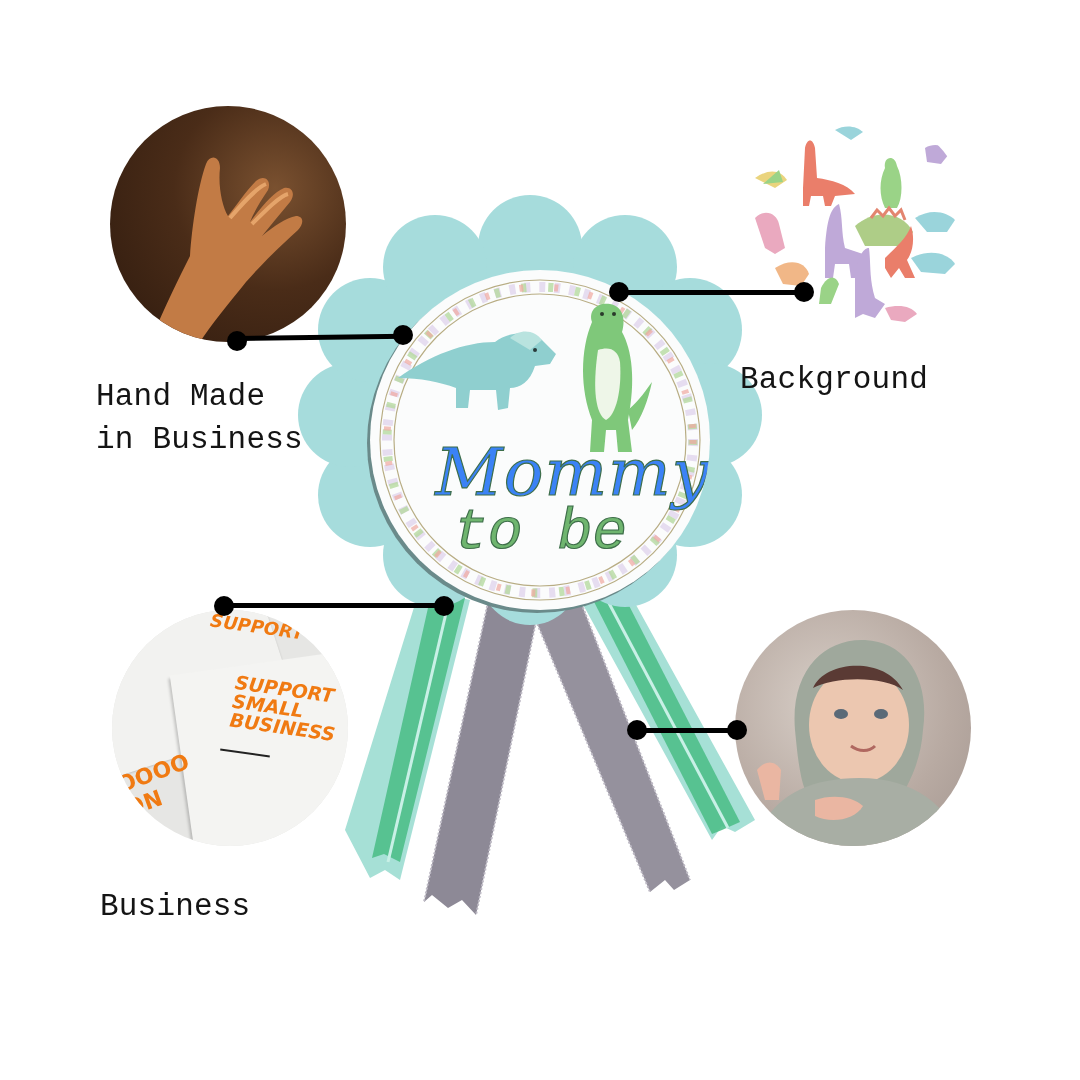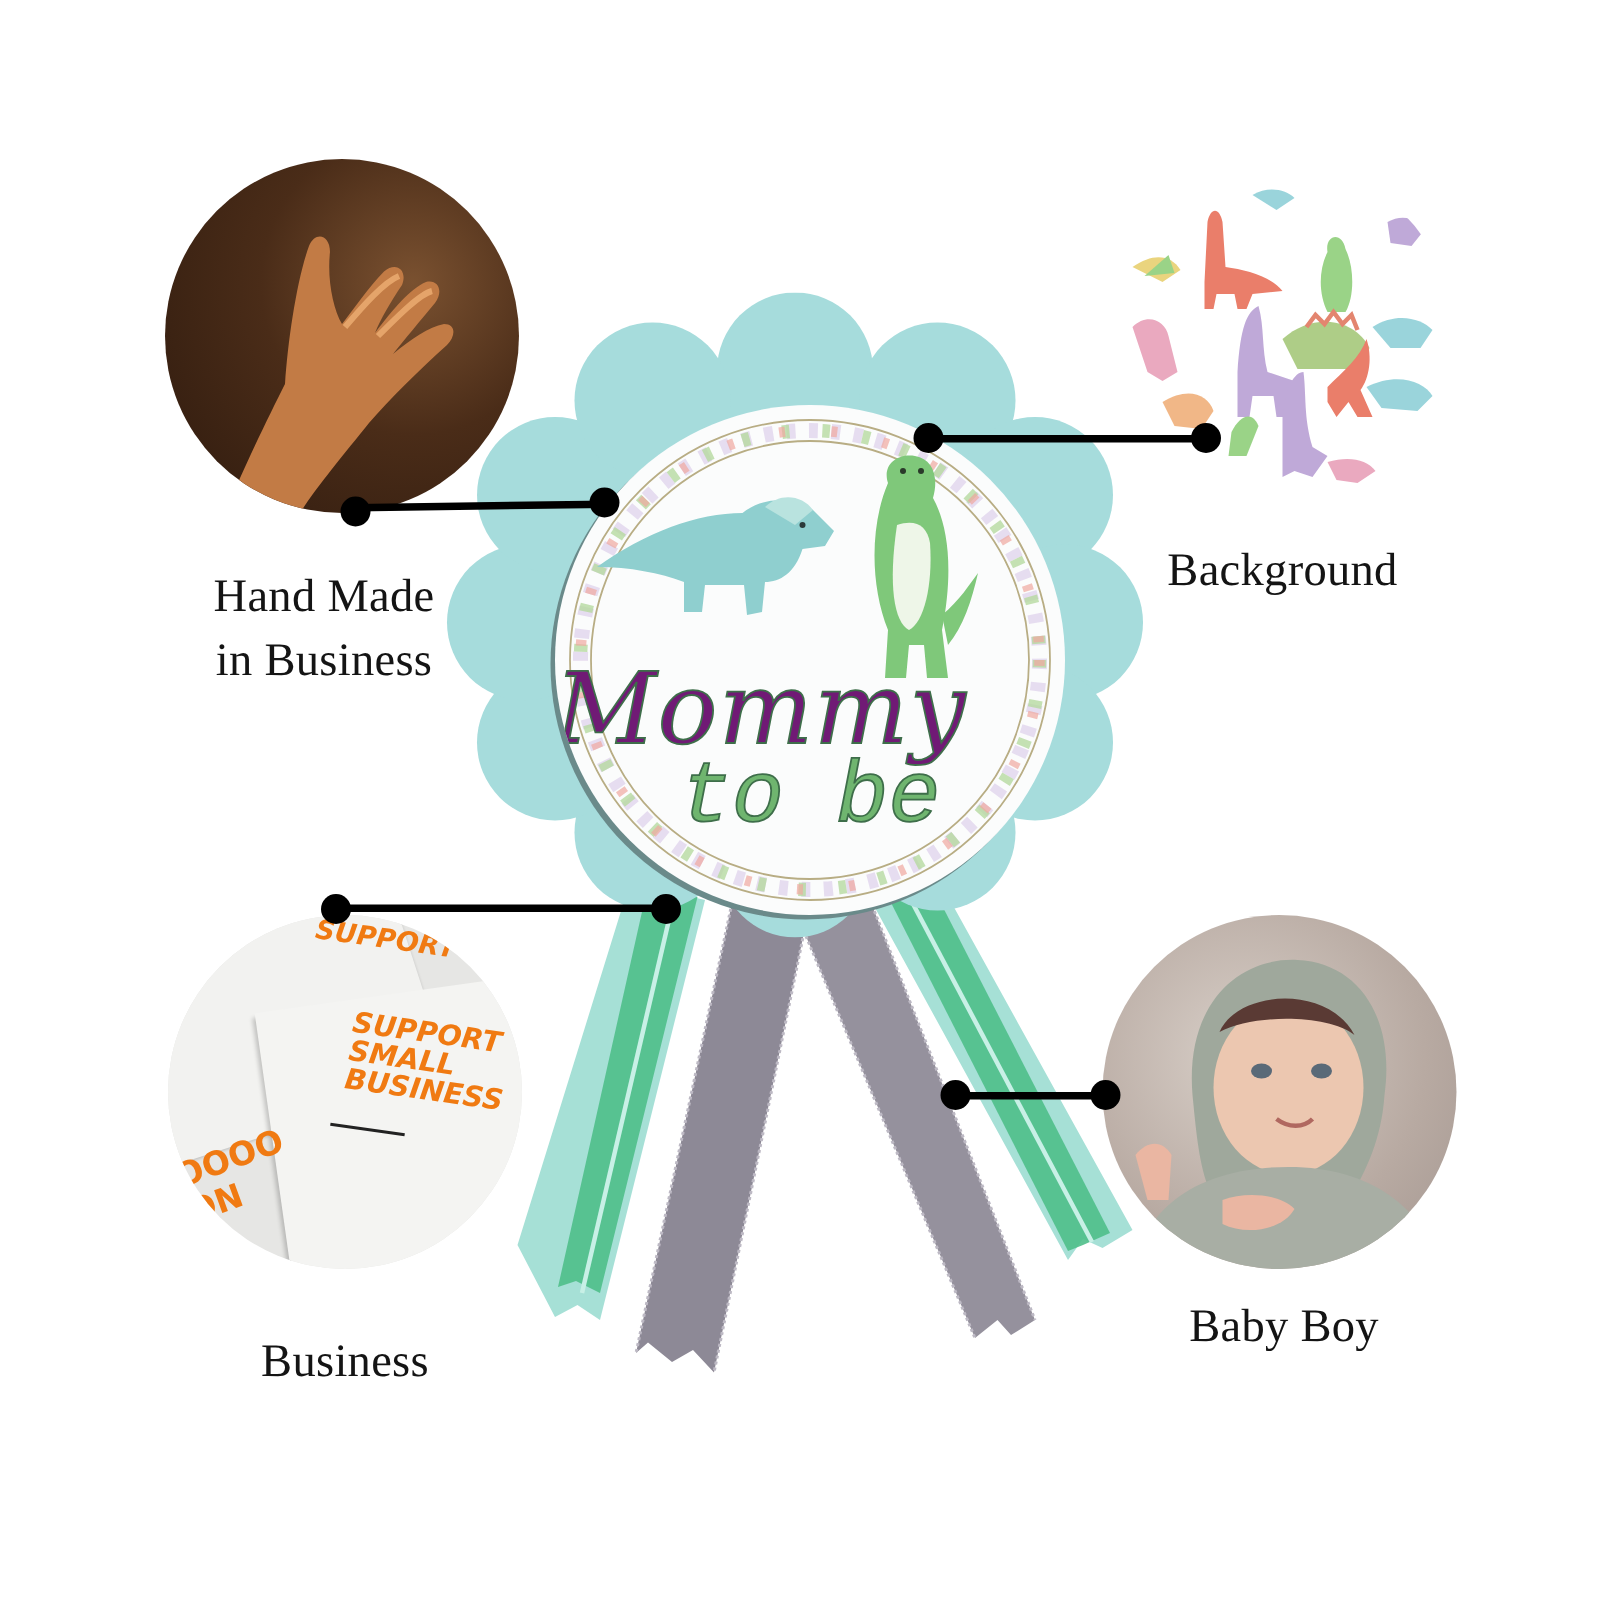--- a/index.html
+++ b/index.html
@@ -1,20 +1,20 @@
 <!DOCTYPE html>
 <html><head>
 <meta charset="utf-8">
 <style>
   html, body { margin: 0; padding: 0; background: #ffffff; }
   body { width: 1080px; height: 1080px; position: relative; overflow: hidden;
          font-family: "DejaVu Serif", "Liberation Serif", serif; }
   .abs { position: absolute; }
-  .label { position: absolute; color: #141414; font-family: Liberation Serif, serif;
-           font-size: 31px; line-height: 43px; text-align: center; letter-spacing: 0.2px; }
+  .label { position: absolute; color: #141414; font-family: Liberation Mono, monospace;
+           font-size: 31px; line-height: 43px; text-align: left; letter-spacing: 0.2px; }
   .circle { position: absolute; border-radius: 50%; overflow: hidden; }
   .dot { position: absolute; width: 20px; height: 20px; border-radius: 50%; background: #000; }
   .line { position: absolute; height: 5px; background: #000; transform-origin: 0 50%; }
 </style>
 </head>
 <body>
 
 <svg class="abs" style="left:0;top:0" width="1080" height="1080" viewBox="0 0 1080 1080">
 
   <polygon points="420,588 470,600 400,880 385,870 370,878 345,830" fill="#a6e0d6"></polygon>
@@ -66,21 +66,21 @@
     </g>
 
     <g>
       <path d="M222,52 C218,40 228,32 240,34 C252,36 256,48 252,62 C262,80 266,110 258,150 L262,182 L248,182 L246,160 L236,160 L234,182 L220,182 L222,150 C210,120 210,80 222,52 Z" fill="#7fc87a"></path>
       <path d="M228,80 C240,76 248,80 250,92 C252,120 246,145 236,150 C226,145 222,120 228,80 Z" fill="#eef6e8"></path>
       <path d="M258,140 C270,130 276,120 282,112 C278,130 272,148 262,160 Z" fill="#7fc87a"></path>
       <circle cx="232" cy="44" r="2" fill="#2a3a2a"></circle>
       <circle cx="244" cy="44" r="2" fill="#2a3a2a"></circle>
     </g>
   </svg>
-  <div class="abs" style="left:0;width:340px;top:168px;text-align:left;font-family:'DejaVu Serif',serif;font-style:italic;font-size:66px;line-height:70px;color:#701a75;-webkit-text-stroke:1.2px #3e6e4a;letter-spacing:1px;">Mommy</div>
+  <div class="abs" style="left:0;width:340px;top:168px;text-align:right;font-family:'DejaVu Serif',serif;font-style:italic;font-size:66px;line-height:70px;color:#3b82f6;-webkit-text-stroke:1.2px #3e6e4a;letter-spacing:1px;">Mommy</div>
   <div class="abs" style="left:0;width:340px;top:232px;text-align:center;font-family:Liberation Mono, monospace;font-style:italic;font-size:58px;line-height:62px;color:#6fb56f;-webkit-text-stroke:1.2px #3e6e4a;">to be</div>
 </div>
 
 <div class="circle" style="left:110px;top:106px;width:236px;height:236px;background:radial-gradient(circle at 70% 35%, #7a5130 0%, #4a2c18 45%, #2e1a0e 100%);">
   <svg class="abs" style="left:0;top:0" width="236" height="236" viewBox="0 0 236 236">
     <path d="M40,236 C55,200 70,170 80,150 C82,120 88,80 96,58 C100,48 110,50 110,62 C108,80 112,100 118,110 C126,100 136,85 146,75 C154,68 162,74 158,84 C150,96 144,106 140,116 C152,100 164,86 174,82 C182,80 186,88 180,96 C170,108 160,120 152,130 C164,120 176,112 186,110 C194,110 194,118 188,124 C170,140 150,160 136,176 C120,196 100,220 90,236 Z" fill="#c27b45"></path>
     <path d="M120,112 C132,98 146,82 156,78 M142,118 C156,104 170,90 178,88" stroke="#f3b77a" stroke-width="4" fill="none" opacity="0.7"></path>
   </svg>
 </div>
 <div class="dot" style="left:227px;top:331px;"></div>
@@ -150,14 +150,13 @@
     <path d="M116,136 C124,142 134,142 140,136" stroke="#b06860" stroke-width="3" fill="none"></path>
     <path d="M20,236 C30,190 70,168 124,168 C180,168 214,196 226,236 Z" fill="#a8aea4"></path>
     <path d="M80,190 C96,184 118,186 128,196 C120,210 96,214 80,206 Z" fill="#eab6a2"></path>
     <path d="M22,160 C30,150 40,150 46,160 L44,190 L30,190 Z" fill="#eab6a2"></path>
   </svg>
 </div>
 <div class="dot" style="left:627px;top:720px;"></div>
 <div class="line" style="left:637px;top:728px;width:100px;"></div>
 <div class="dot" style="left:727px;top:720px;"></div>
 <div class="label" style="left:745px;top:862px;width:222px;">
-  <div>Baby Boy</div>
 </div>
 
 </body></html>

